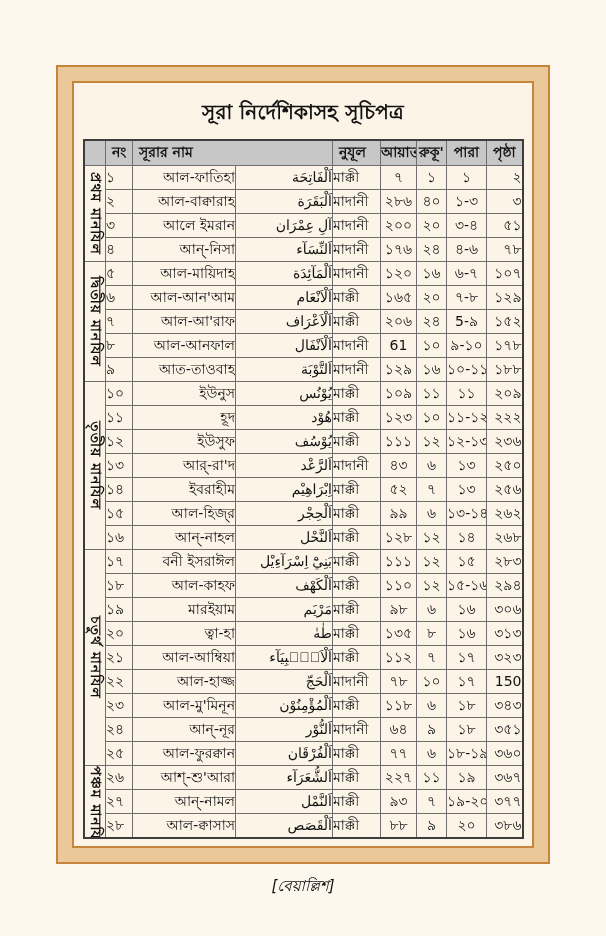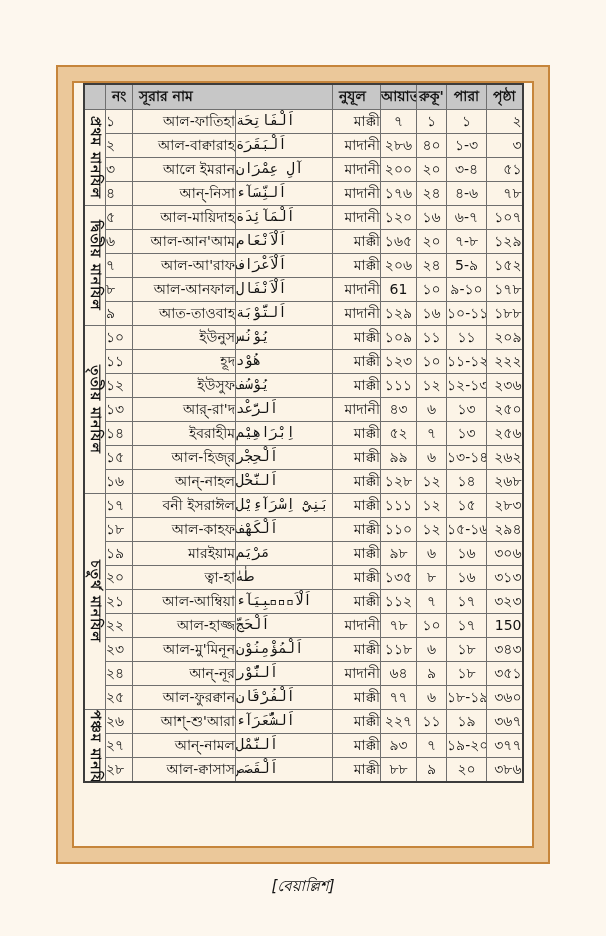--- a/index.html
+++ b/index.html
@@ -51,26 +51,26 @@
     background:#c7c7c7;
     font-weight:bold;
     height:24px;
     text-align:left;
     padding-left:6px;
   }
   table.surah thead th.center{text-align:center;padding-left:0;}
   td.c-no{text-align:left;padding-left:7px;}
   td.c-name{text-align:right;padding-left:6px;}
   td.c-arab{
-    text-align:left;
+    text-align:right;
     font-size:13px;
     direction:rtl;
-    font-family:Liberation Mono, monospace;
-  }
-  td.c-nuzul{text-align:right;padding-left:5px;}
+    font-family:Liberation Sans, sans-serif;
+  }
+  td.c-nuzul{text-align:left;padding-left:5px;}
   td.c-mid{text-align:center;}
   td.c-page{text-align:right;padding-right:9px;}
   td.manzil-cell{
     writing-mode:vertical-rl;
     text-align:center;
     font-size:12px;
     font-weight:bold;
     letter-spacing:1px;
     padding:2px 0;
     white-space:nowrap;
@@ -82,20 +82,21 @@
     font-style:italic;
   }
 </style>
 </head>
 <body>
 
 <div class="page">
   <div class="frame">
     <div class="frame-inner">
       <div class="content">
+        <div class="title">সূরা নির্দেশিকাসহ সূচিপত্র</div>
 
         <table class="surah">
           <colgroup>
             <col style="width:22px">
               <col style="width:27px">
               <col style="width:103px">
             <col style="width:97px">
               <col style="width:48px">
               <col style="width:36px">
             <col style="width:30px">

